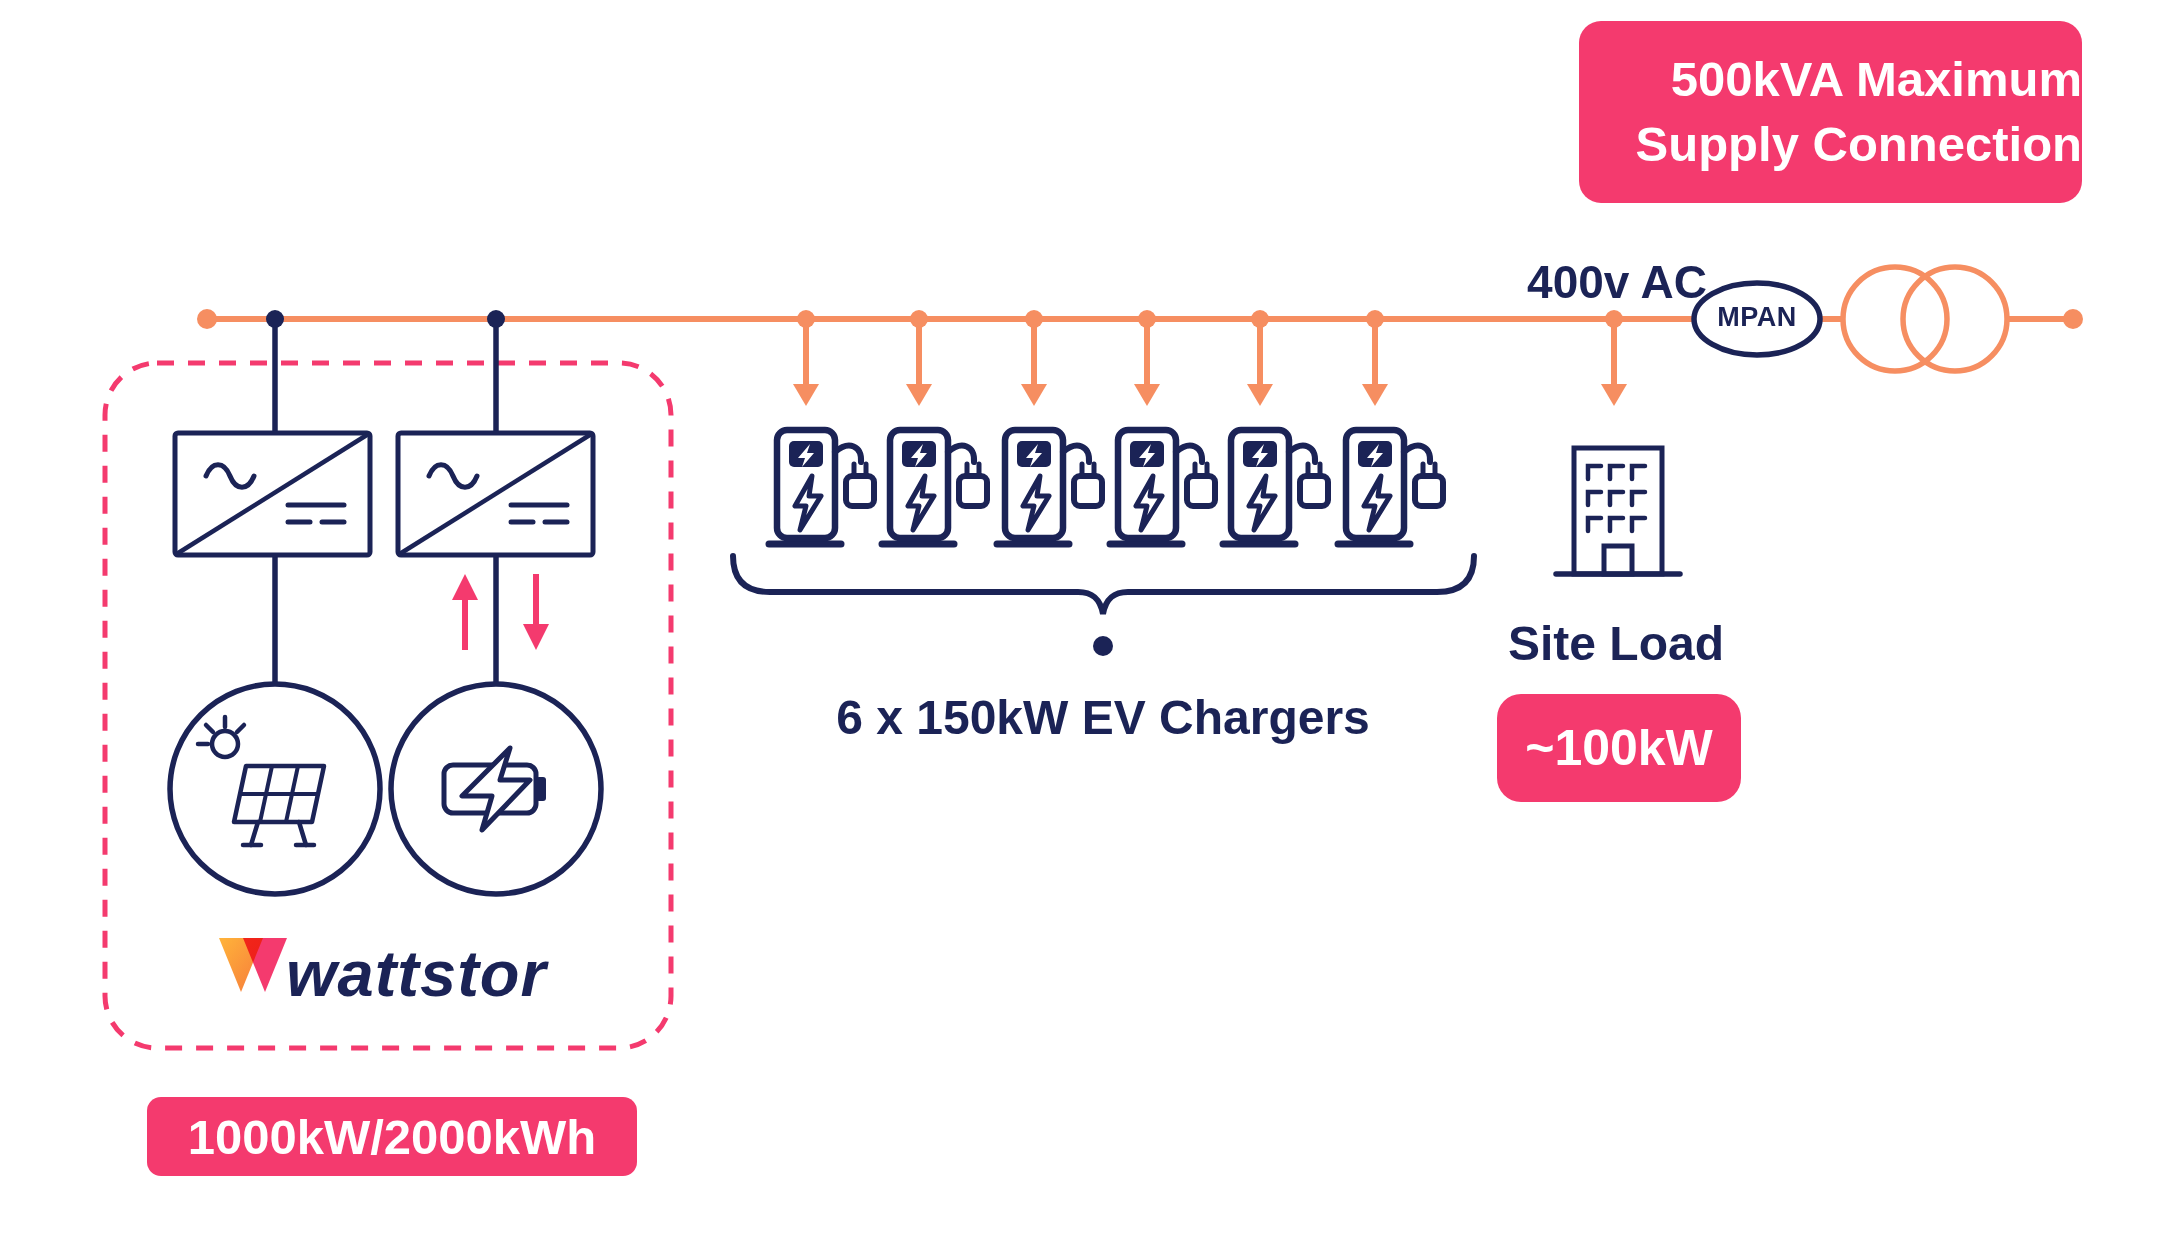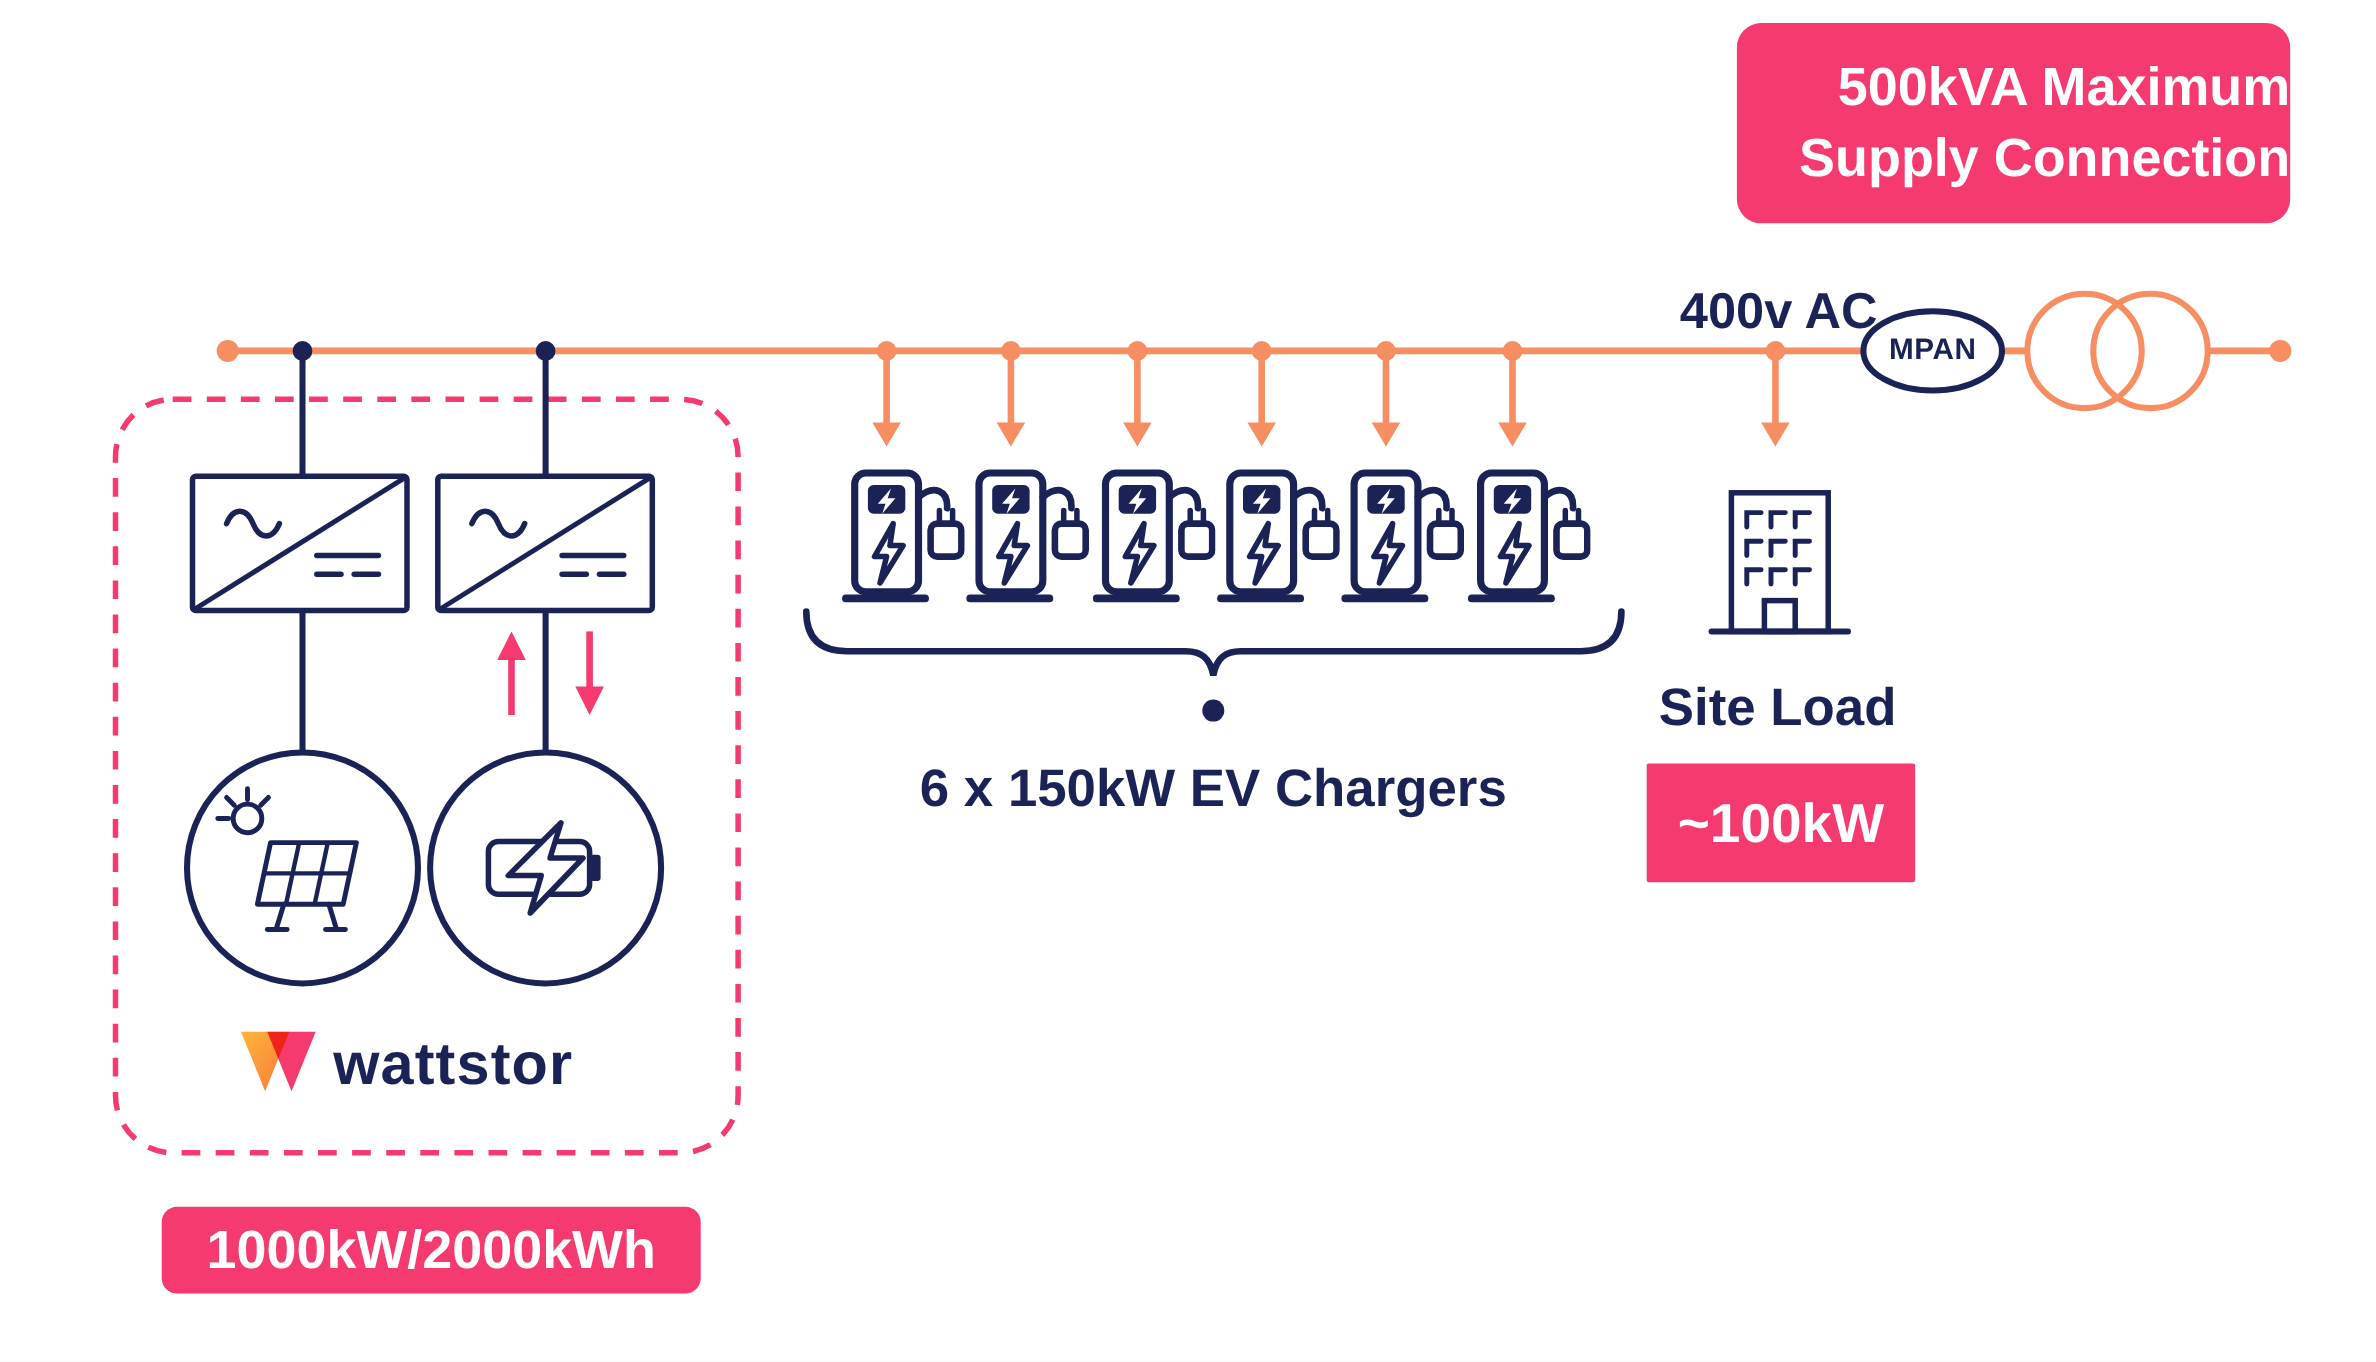--- a/index.html
+++ b/index.html
@@ -39,30 +39,30 @@
     border-radius:22px;
     flex-direction:column;align-items:flex-end;
     padding-left:45px;font-size:49px;line-height:1.32;
   }
   .storage-badge{
     left:147px;top:1097px;width:490px;height:79px;
     border-radius:14px;font-size:49px;
   }
   .siteload-badge{
     left:1497px;top:694px;width:244px;height:108px;
-    border-radius:2px;font-size:50px;
+    border-radius:24px;font-size:50px;
   }
   .navy-label{
     color:var(--navy);font-weight:700;text-align:center;
   }
   .voltage-label{left:1467px;top:233px;width:300px;font-size:46px;margin-top:22px;}
   .mpan-label{left:1695px;top:302px;width:124px;font-size:27px;letter-spacing:0.5px;text-align:center;}
   .chargers-label{left:753px;top:690px;width:700px;font-size:48px;}
   .siteload-label{left:1466px;top:616px;width:300px;font-size:48px;}
-  .brand-text{left:303px;top:936px;font-size:54px;color:var(--navy);font-weight:700;letter-spacing:1px;text-align:left;}
+  .brand-text{left:286px;top:936px;font-size:65px;color:var(--navy);font-weight:700;letter-spacing:1px;text-align:left;font-style:italic;}
 </style>
 </head>
 <body>
 
 <div class="stage">
 
   <svg class="abs" style="left:0;top:0" width="2160" height="1238" viewBox="0 0 2160 1238">
     <defs>
       <linearGradient id="gw" x1="0" y1="0" x2="1" y2="1">
         <stop offset="0" stop-color="#FFB43A"></stop>

